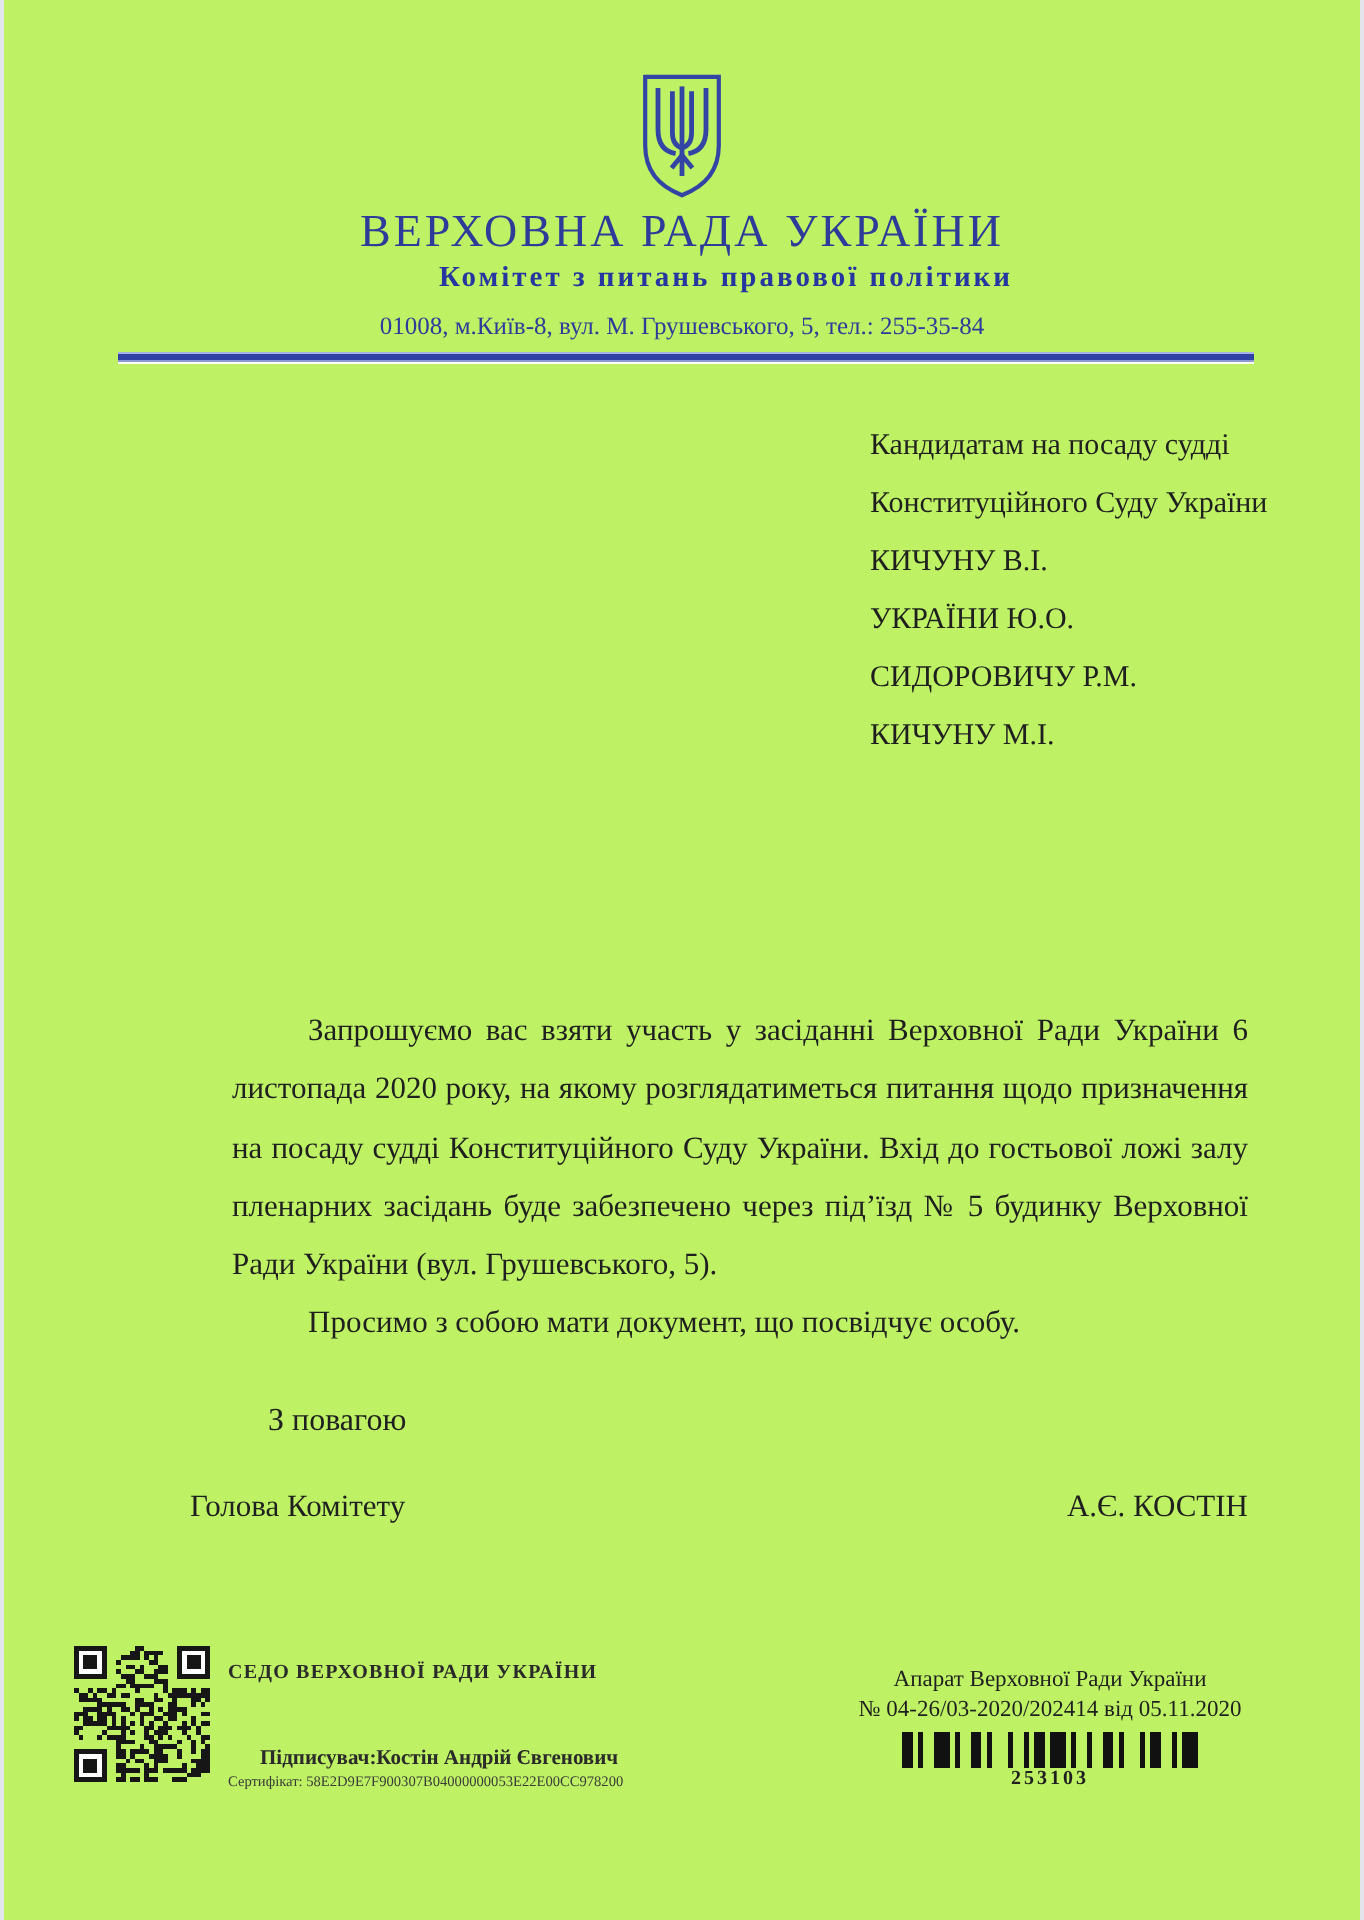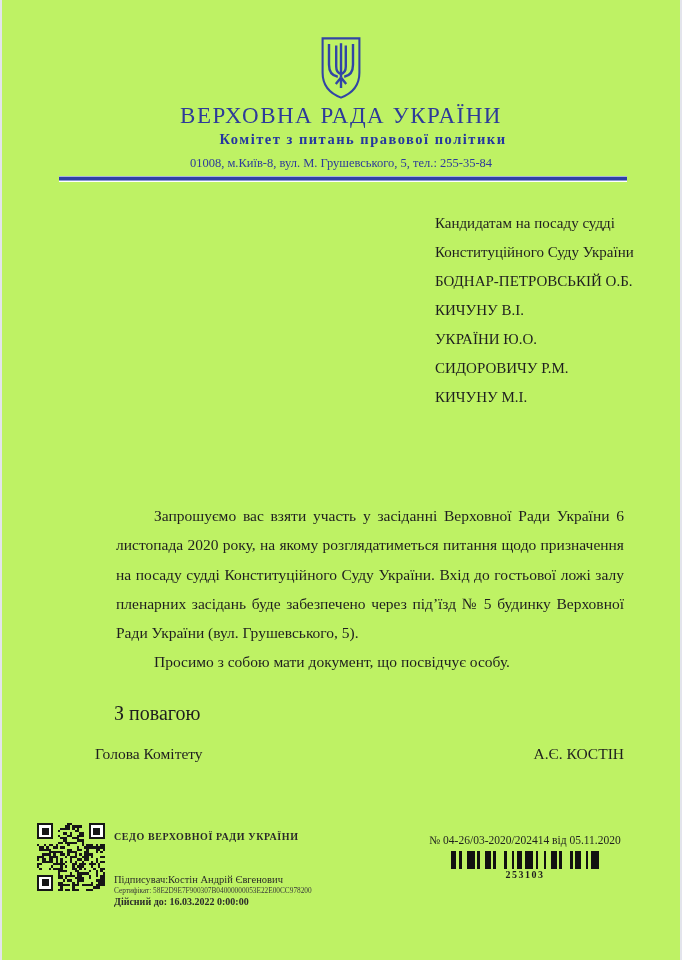--- a/index.html
+++ b/index.html
@@ -28,28 +28,28 @@
   .lh-rule {
     position:absolute; top:176px; left:57px; width:568px; height:6px;
     background:linear-gradient(to bottom,#aab4e0 0px,#aab4e0 1px,#2f41a5 1px,#2f41a5 4px,#8d9bd4 4px,#8d9bd4 5px,#ffffff 5px);
   }
   
   .recipients { position:absolute; top:209px; left:385px; font-size:15px; line-height:29px; color:#1f1f1f;margin-left:48px; }
   
   .salutation { position:absolute; top:452px; left:93px; width:529px; text-align:center; font-size:16px; color:#1f1f1f; }
   .body-text { position:absolute; top:501px; left:93px; width:529px; font-size:15.5px; line-height:29.3px; color:#1f1f1f; }
   .body-text p { text-align:justify; text-indent:38px;margin-left:21px; }
-  .closing { position:absolute; top:702px; left:112px; font-size:20px; color:#1f1f1f; }
+  .closing { position:absolute; top:702px; left:132px; font-size:16px; color:#1f1f1f; }
   .signature-row { position:absolute; top:745px; left:93px; width:529px; display:flex; justify-content:space-between; font-size:15.5px; color:#1f1f1f; }
   
   .qr { position:absolute; top:823px; left:35px; width:68px; height:68px; }
   .qr svg { width:100%; height:100%; }
   .stamp-left { position:absolute; top:831px; left:112px; width:260px; color:#2a2a2a; }
   .sedo-title { font-size:10px; font-weight:bold; letter-spacing:.6px; margin-bottom:32px; }
-  .signer-line { font-size:10.5px; font-weight:normal; }
+  .signer-line { font-size:10.5px; font-weight:bold;margin-left:16px; }
   .cert-line { font-size:7.3px; color:#3a3a3a; margin-top:1px; }
   .valid-line { font-size:10px; font-weight:bold; margin-top:1px; }
   .stamp-right { position:absolute; top:833px; right:50px; width:210px; text-align:center; color:#1f1f1f; }
   .office-line { font-size:11.5px; line-height:15px; }
   .reg-line { font-size:11.5px; line-height:15px; white-space:nowrap; }
   .barcode { width:148px; height:18px; margin:3px auto 0 auto; }
   .barcode-number { font-size:10px; font-weight:bold; letter-spacing:1.5px; margin-top:0px; }
 </style>
 </head>
 <body>
@@ -69,21 +69,20 @@
     </svg>
     <div class="lh-title">ВЕРХОВНА РАДА УКРАЇНИ</div>
     <div class="lh-subtitle">Комітет з питань правової політики</div>
     <div class="lh-address">01008, м.Київ-8, вул. М. Грушевського, 5, тел.: 255-35-84</div>
     <div class="lh-rule"></div>
   </div>
 
   <div class="recipients">
     <div>Кандидатам на посаду судді</div>
     <div>Конституційного Суду України</div>
-    <div>БОДНАР-ПЕТРОВСЬКІЙ О.Б.</div>
     <div>КИЧУНУ В.І.</div>
     <div>УКРАЇНИ Ю.О.</div>
     <div>СИДОРОВИЧУ Р.М.</div>
     <div>КИЧУНУ М.І.</div>
   </div>
 
 
   <div class="body-text">
     <p>Запрошуємо вас взяти участь у засіданні Верховної Ради України 6 листопада 2020 року, на якому розглядатиметься питання щодо призначення на посаду судді Конституційного Суду України. Вхід до гостьової ложі залу пленарних засідань буде забезпечено через під’їзд № 5 будинку Верховної Ради України (вул. Грушевського, 5).</p>
     <p>Просимо з собою мати документ, що посвідчує особу.</p>
@@ -397,24 +396,24 @@
         <rect x="24" y="2" width="3" height="3" fill="#161616"></rect>
         <rect x="0" y="22" width="7" height="7" fill="#161616"></rect>
         <rect x="1" y="23" width="5" height="5" fill="#ffffff"></rect>
         <rect x="2" y="24" width="3" height="3" fill="#161616"></rect>
       </svg></div>
 
   <div class="stamp-left">
     <div class="sedo-title">СЕДО ВЕРХОВНОЇ РАДИ УКРАЇНИ</div>
     <div class="signer-line">Підписувач:Костін Андрій Євгенович</div>
     <div class="cert-line">Сертифікат: 58E2D9E7F900307B04000000053E22E00CC978200</div>
-    <div class="valid-line">Дійсний до: 16.03.2022 0:00:00</div>
   </div>
 
   <div class="stamp-right">
+    <div class="office-line">Апарат Верховної Ради України</div>
     <div class="reg-line">№ 04-26/03-2020/202414 від 05.11.2020</div>
     <div class="barcode" id="barcode"><svg viewBox="0 0 56 20" preserveAspectRatio="none" shape-rendering="crispEdges" style="width:100%;height:100%" xmlns="http://www.w3.org/2000/svg">
           <rect x="0" y="0" width="2" height="20" fill="#111"></rect>
           <rect x="3" y="0" width="1" height="20" fill="#111"></rect>
           <rect x="6" y="0" width="3" height="20" fill="#111"></rect>
           <rect x="10" y="0" width="1" height="20" fill="#111"></rect>
           <rect x="13" y="0" width="2" height="20" fill="#111"></rect>
           <rect x="16" y="0" width="1" height="20" fill="#111"></rect>
           <rect x="20" y="0" width="1" height="20" fill="#111"></rect>
           <rect x="23" y="0" width="1" height="20" fill="#111"></rect>

